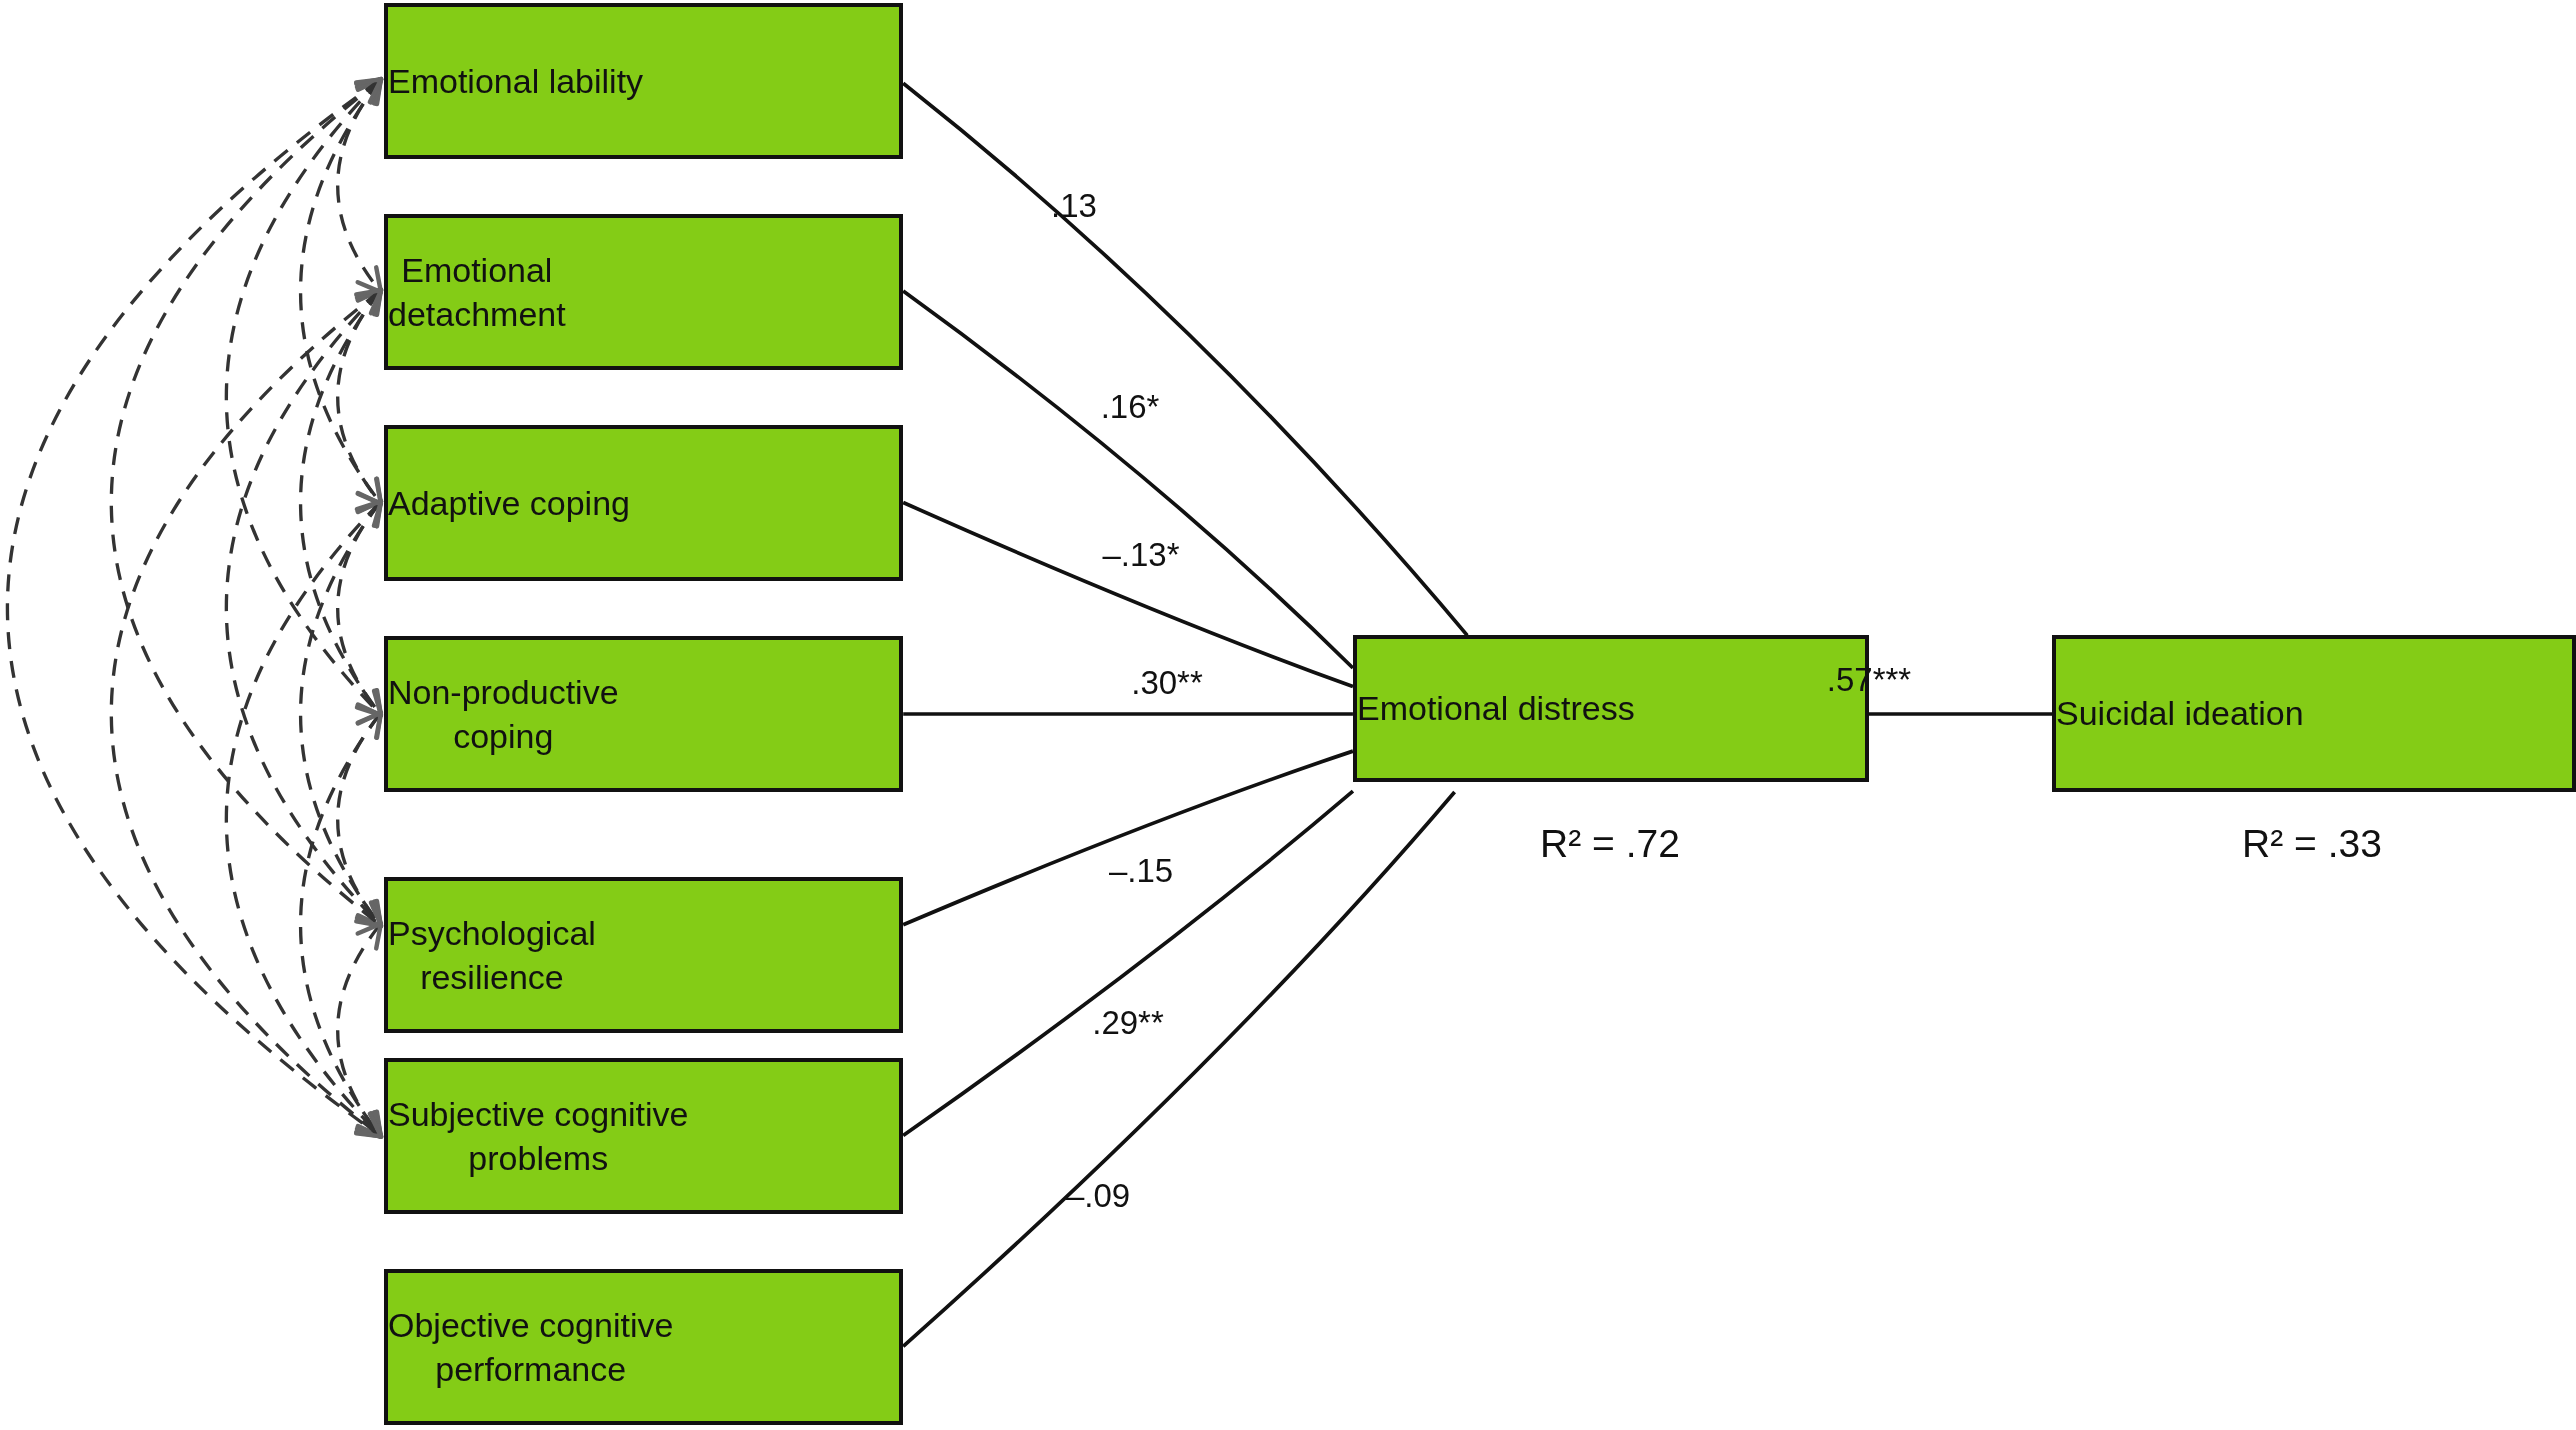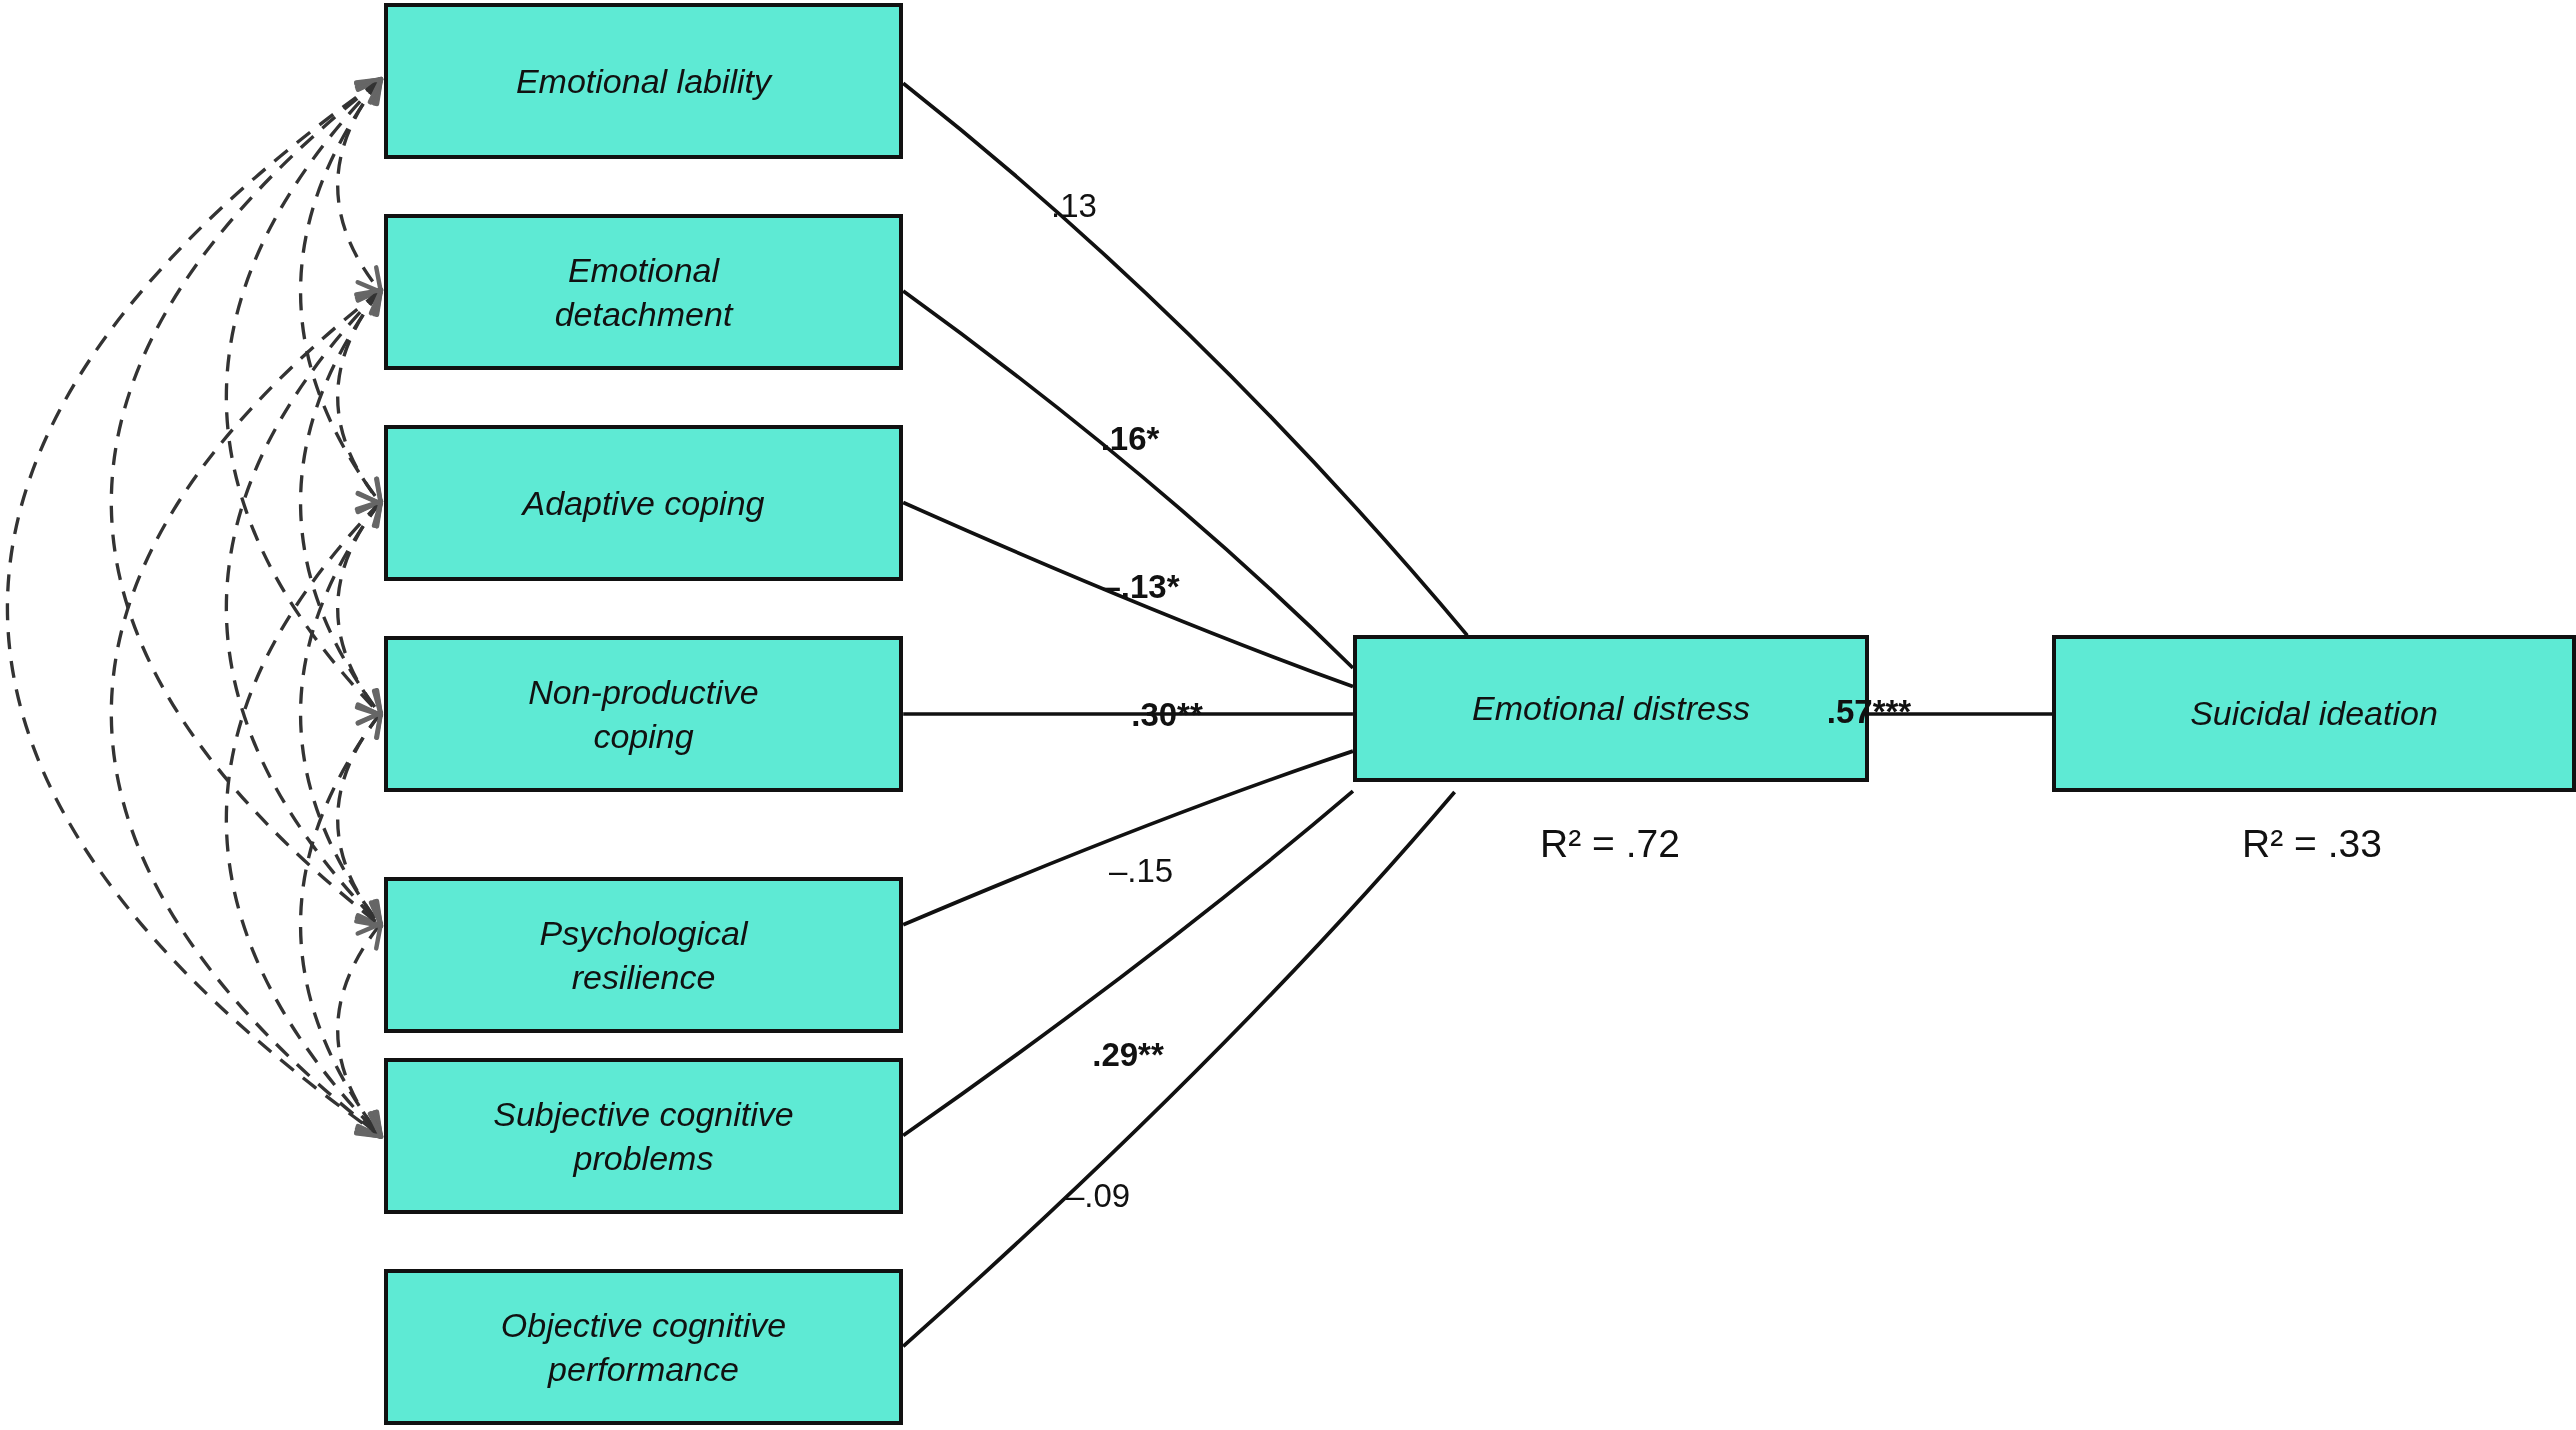--- a/index.html
+++ b/index.html
@@ -14,38 +14,37 @@
   }
   #lines {
     position: absolute;
     left: 0; top: 0;
     width: 2576px; height: 1431px;
   }
   .box {
     position: absolute;
     box-sizing: border-box;
     border: 4.5px solid #111111;
-    background: #5eead4;
+    background: #84cc16;
     display: flex;
     align-items: center;
-    justify-content: center;
+    justify-content: flex-start;
     text-align: center;
     font-size: 34px;
     line-height: 1.3;
     white-space: pre-line;
-    font-style: italic;
   }
   .pred { left: 384px; width: 519px; height: 156px; }
   .plabel {
     position: absolute;
     transform: translate(-50%, -50%);
     font-size: 33px;
     white-space: nowrap;
   }
-  .plabel.bold { font-weight: bold; margin-top: 32px; }
+  .plabel.bold { font-weight: normal; }
   .rsq {
     position: absolute;
     transform: translate(-50%, -50%);
     font-size: 39px;
     white-space: nowrap;
   }
 </style>
 </head>
 <body>
 

